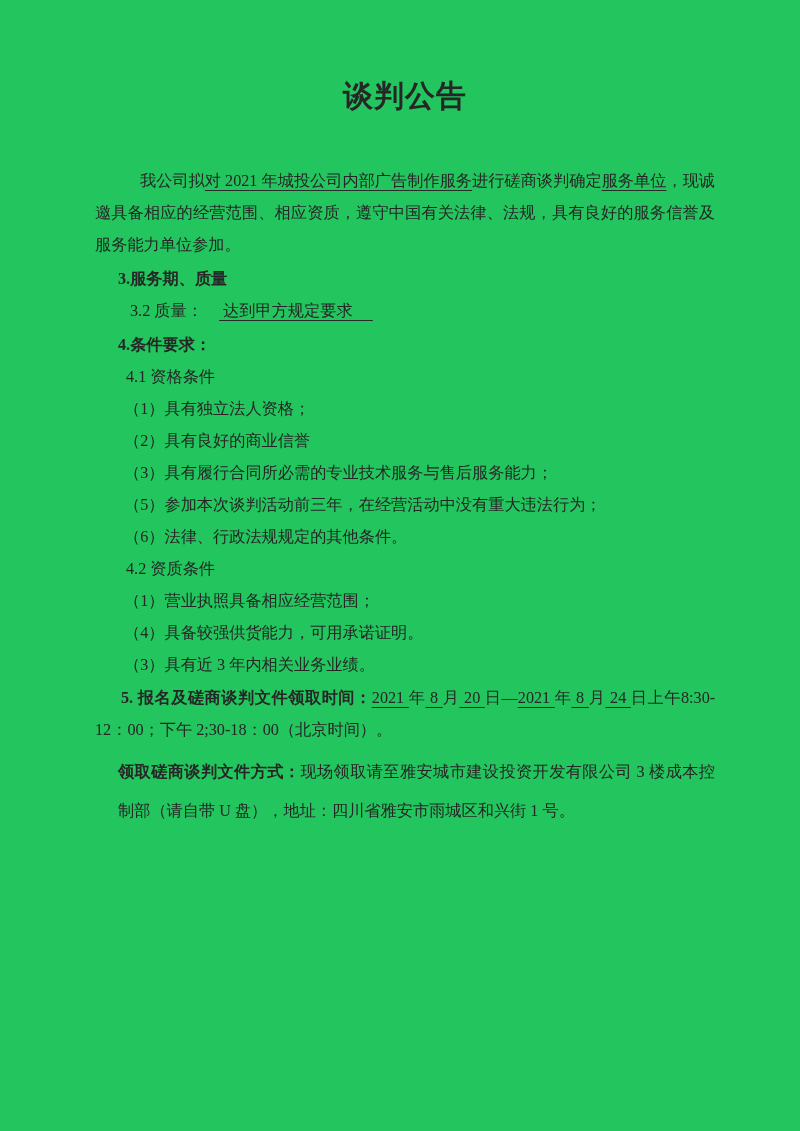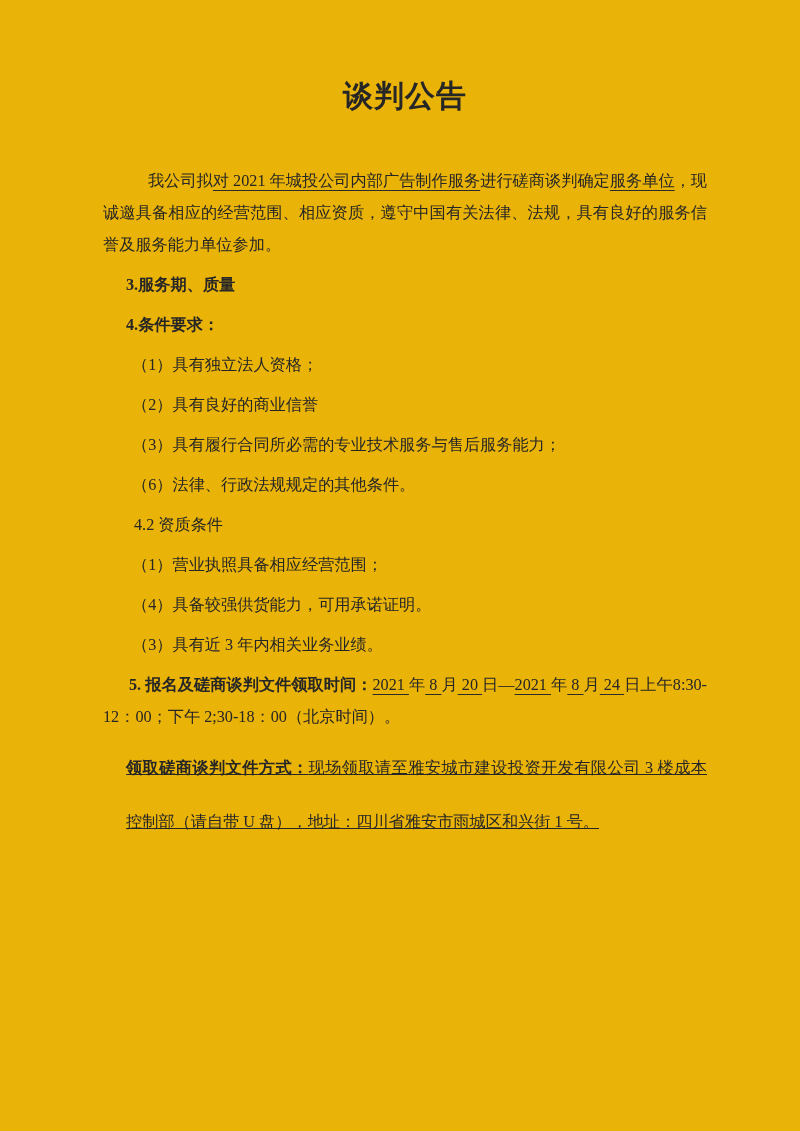--- a/index.html
+++ b/index.html
@@ -5,57 +5,56 @@
   html, body {
     margin: 0;
     padding: 0;
     background: #ffffff;
   }
   .page {
     position: relative;
     width: 800px;
     height: 1131px;
     margin: 0 auto;
-    background: #eab308;
+    background: #22c55e;
     box-sizing: border-box;
     padding: 0 85px 0 95px;
     overflow: hidden;
     font-family: "Liberation Serif", "DejaVu Serif", serif;
     color: #262626;
   }
   .title {
     font-size: 30px;
     line-height: 40px;
     font-weight: bold;
     text-align: center;
     letter-spacing: 1px;
     margin: 76px 0 0 0;
   }
   .doc-body {
     margin-top: 49px;
     font-size: 16.2px;
     line-height: 32px;
   }
-  .doc-body p { margin: 8px; }
+  .doc-body p { margin: 0; }
   p.intro,
   p.numbered-item,
   p.collection-time,
   p.collection-method { text-align: justify; }
   p.intro           { text-indent: 45px; }
   p.numbered-item   { text-indent: 28px; }
   p.section-heading { padding-left: 23px; margin-top: 2px; }
   p.subsection      { padding-left: 35px; }
   p.subheading      { padding-left: 31px; }
   p.list-item       { padding-left: 29px; }
   p.collection-time { text-indent: 26px; margin-top: 1px; }
   p.collection-method {
     padding-left: 23px;
-    line-height: 54px;
+    line-height: 39px;
     margin-top: 7px;
-    text-decoration: underline;
   }
   .u {
     text-decoration: underline;
     text-underline-offset: 4px;
     text-decoration-thickness: 1px;
     text-decoration-color: #2b2b2b;
   }
   .b { font-weight: bold; text-align: right; }
   .footer {
     position: absolute;
@@ -70,24 +69,27 @@
 </style>
 </head>
 <body>
 
 <div class="page">
   <h1 class="title">谈判公告</h1>
 
   <div class="doc-body">
       <p class="intro"><span>我公司拟</span><span class="u">对 2021 年城投公司内部广告制作服务</span><span>进行磋商谈判确定</span><span class="u">服务单位</span><span>，现诚邀具备相应的经营范围、相应资质，遵守中国有关法律、法规，具有良好的服务信誉及服务能力单位参加。</span></p>
       <p class="section-heading"><span class="b">3.服务期、质量</span></p>
+      <p class="subsection"><span>3.2 质量：</span><span>　</span><span class="u"> 达到甲方规定要求 　</span></p>
       <p class="section-heading"><span class="b">4.条件要求：</span></p>
+      <p class="subheading"><span>4.1 资格条件</span></p>
       <p class="list-item"><span>（1）具有独立法人资格；</span></p>
       <p class="list-item"><span>（2）具有良好的商业信誉</span></p>
       <p class="list-item"><span>（3）具有履行合同所必需的专业技术服务与售后服务能力；</span></p>
+      <p class="list-item"><span>（5）参加本次谈判活动前三年，在经营活动中没有重大违法行为；</span></p>
       <p class="list-item"><span>（6）法律、行政法规规定的其他条件。</span></p>
       <p class="subheading"><span>4.2 资质条件</span></p>
       <p class="list-item"><span>（1）营业执照具备相应经营范围；</span></p>
       <p class="list-item"><span>（4）具备较强供货能力，可用承诺证明。</span></p>
       <p class="list-item"><span>（3）具有近 3 年内相关业务业绩。</span></p>
       <p class="collection-time"><span class="b">5. 报名及磋商谈判文件领取时间：</span><span class="u">2021 </span><span>年</span><span class="u"> 8 </span><span>月</span><span class="u"> 20 </span><span>日—</span><span class="u">2021 </span><span>年</span><span class="u"> 8 </span><span>月</span><span class="u"> 24 </span><span>日上午8:30-12：00；下午 2;30-18：00（北京时间）。</span></p>
       <p class="collection-method"><span class="b">领取磋商谈判文件方式：</span><span>现场领取请至雅安城市建设投资开发有限公司 3 楼成本控制部（请自带 U 盘），地址：四川省雅安市雨城区和兴街 1 号。</span></p>
     </div>
 
 </div>

